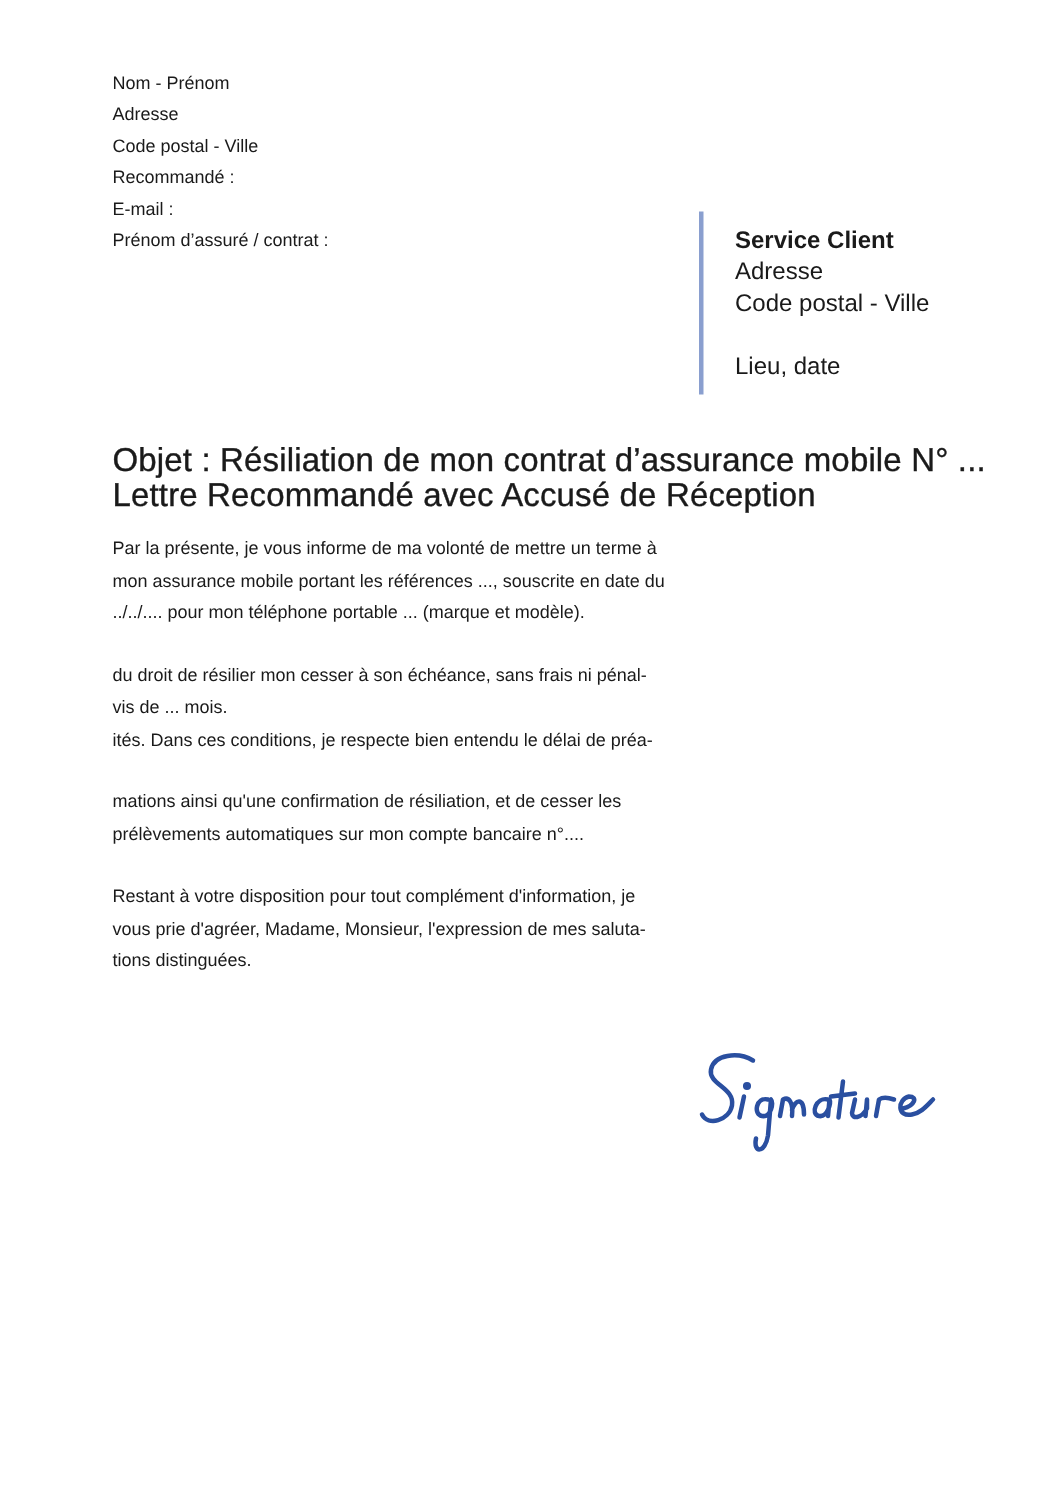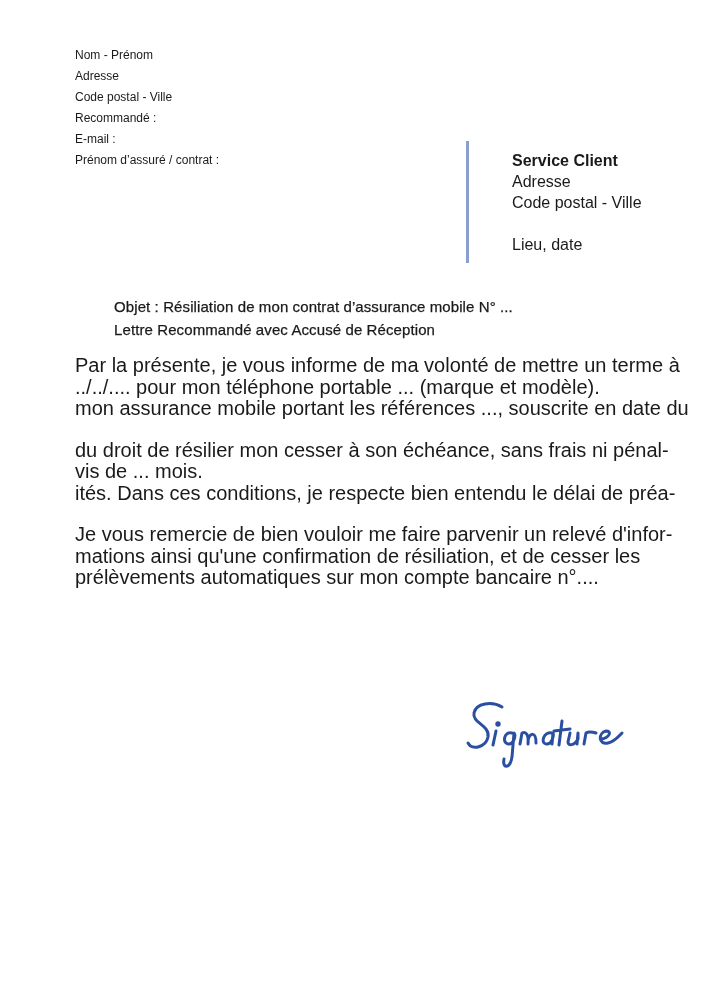--- a/index.html
+++ b/index.html
@@ -31,41 +31,40 @@
       height: 122px;
       background: #8a9fcf;
     }
     .recipient {
       position: absolute;
       left: 490px;
       top: 150px;
       font-size: 16px;
       line-height: 21px;
     }
-    .recipient div { white-space: nowrap; margin-left: 22px; }
+    .recipient div { white-space: nowrap; }
     .recipient .bold { font-weight: bold; }
     .recipient .gap { height: 21px; }
     .subject {
       position: absolute;
       left: 75px;
       top: 295px;
-      font-size: 15px;
+      font-size: 22px;
       line-height: 23px;
       font-weight: 500;
       letter-spacing: 0.1px;
-      margin-left: 39px;
       -webkit-text-stroke: 0.25px #1a1a1a;
     }
     .subject div { white-space: nowrap; }
     .body {
       position: absolute;
       left: 75px;
       top: 355px;
       width: 590px;
-      font-size: 20px;
+      font-size: 12px;
       line-height: 21.5px;
     }
     .para { margin: 0 0 20px 0; }
     .para .ln { display: block; white-space: nowrap; }
     .signature {
       position: absolute;
       left: 462px;
       top: 695px;
       width: 175px;
       height: 85px;
@@ -94,32 +93,36 @@
 </div>
 
 <div class="subject">
   <div>Objet : Résiliation de mon contrat d’assurance mobile N° ...</div>
   <div>Lettre Recommandé avec Accusé de Réception</div>
 </div>
 
 <div class="body">
   <div class="para">
     <span class="ln">Par la présente, je vous informe de ma volonté de mettre un terme à</span>
+    <span class="ln">mon assurance mobile portant les références ..., souscrite en date du</span>
     <span class="ln">../../.... pour mon téléphone portable ... (marque et modèle).</span>
-    <span class="ln">mon assurance mobile portant les références ..., souscrite en date du</span>
   </div>
   <div class="para">
     <span class="ln">du droit de résilier mon cesser à son échéance, sans frais ni pénal-</span>
     <span class="ln">vis de ... mois.</span>
     <span class="ln">ités. Dans ces conditions, je respecte bien entendu le délai de préa-</span>
   </div>
   <div class="para">
-    <span class="ln">Je vous remercie de bien vouloir me faire parvenir un relevé d'infor-</span>
     <span class="ln">mations ainsi qu'une confirmation de résiliation, et de cesser les</span>
     <span class="ln">prélèvements automatiques sur mon compte bancaire n°....</span>
+  </div>
+  <div class="para">
+    <span class="ln">Restant à votre disposition pour tout complément d'information, je</span>
+    <span class="ln">vous prie d'agréer, Madame, Monsieur, l'expression de mes saluta-</span>
+    <span class="ln">tions distinguées.</span>
   </div>
 </div>
 
 <div class="signature">
   <svg width="175" height="85" viewBox="0 0 175 85">
     <g fill="none" stroke="#2a4fa0" stroke-width="3" stroke-linecap="round" stroke-linejoin="round">
 
       <path d="M40 12 C 30 6, 14 8, 12 18 C 10 28, 28 30, 26 42 C 24 52, 10 56, 6 48"></path>
 
       <path d="M34 36 L 31 50"></path>

